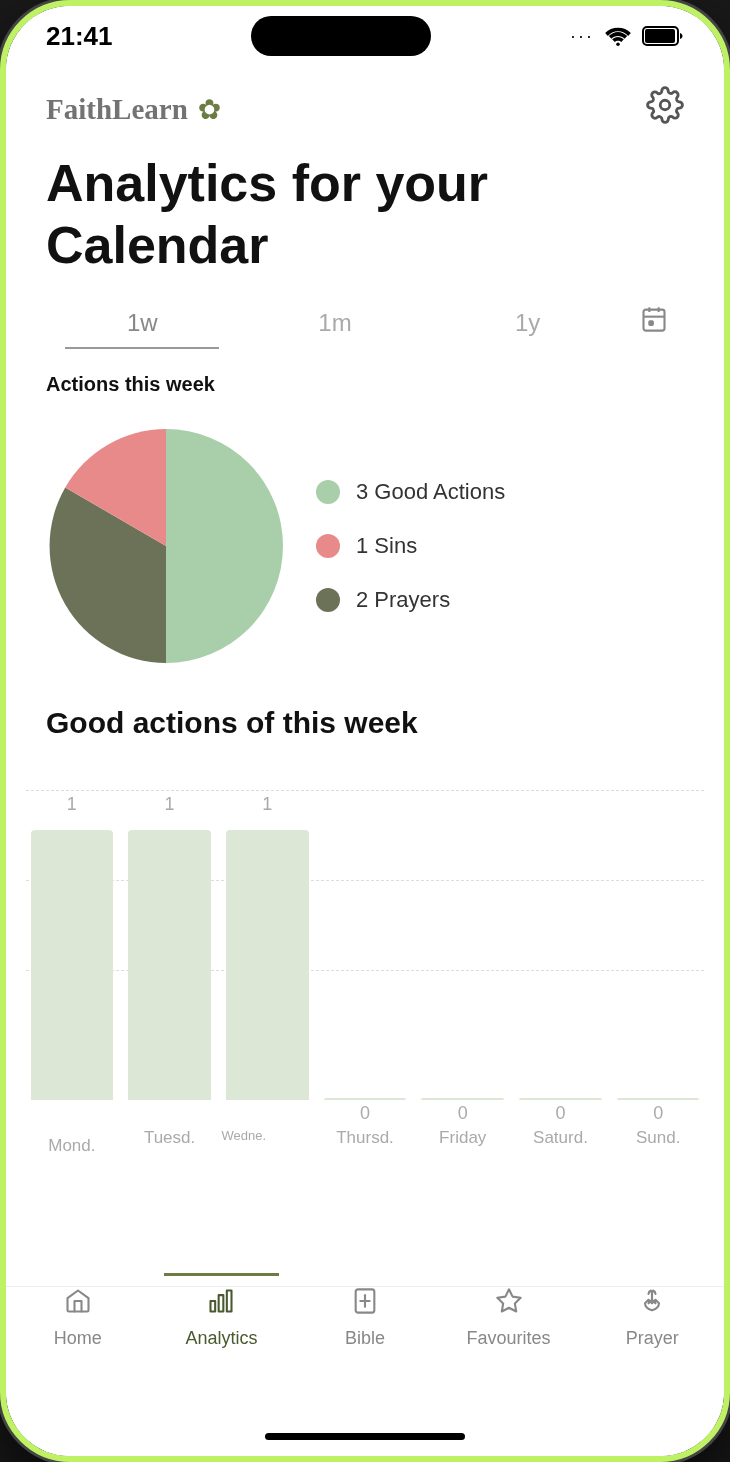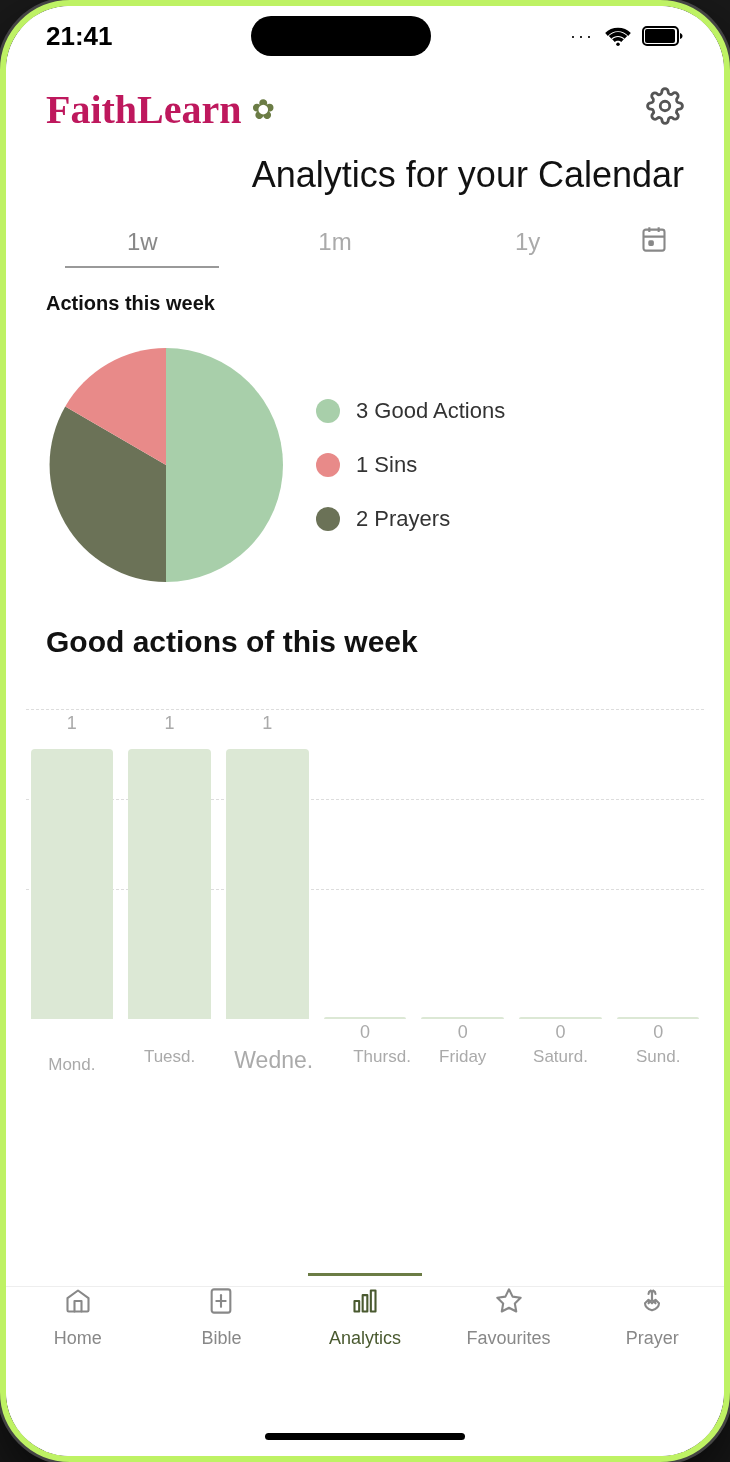--- a/index.html
+++ b/index.html
@@ -77,42 +77,41 @@
       justify-content: space-between;
       padding: 20px 40px 10px;
       flex-shrink: 0;
     }
     .app-logo {
       display: flex;
       align-items: center;
       gap: 10px;
     }
     .app-logo-text {
-      font-size: 40px;
+      font-size: 29px;
       font-weight: 700;
-      color: #be185d;
+      color: #737373;
       font-family: Georgia, serif;
     }
     .logo-flower {
       font-size: 28px;
       color: #6b7c45;
     }
     .settings-icon {
       font-size: 34px;
       color: #555;
     }
     
     .page-title {
       padding: 10px 40px 0;
-      font-size: 36px;
-      font-weight: 400;
+      font-size: 52px;
+      font-weight: 700;
       color: #111;
       line-height: 1.2;
       flex-shrink: 0;
-      text-align: right;
     }
     
     .time-tabs {
       display: flex;
       align-items: center;
       padding: 20px 40px 0;
       gap: 0;
       flex-shrink: 0;
     }
     .time-tab {
@@ -434,61 +433,61 @@
 
           <div style="flex:1;display:flex;flex-direction:column;align-items:center;height:100%;justify-content:flex-end;position:relative;">
             <span style="position:absolute;bottom:0;font-size:18px;color:#aaa;transform:translateY(24px);">0</span>
             <div style="width:90%;height:2px;background:#dce8d5;border-radius:4px 4px 0 0;"></div>
           </div>
         </div>
 
         <div style="display:flex;gap:6px;padding-top:28px;">
           <div style="flex:1;text-align:center;font-size:17px;color:#aaa;overflow:hidden;margin-top:8px;">Mond.</div>
           <div style="flex:1;text-align:center;font-size:17px;color:#aaa;overflow:hidden;">Tuesd.</div>
-          <div style="flex:1;text-align:right;font-size:23px;color:#aaa;overflow:hidden;">Wedne.</div>
-          <div style="flex:1;text-align:right;font-size:17px;color:#aaa;overflow:hidden;">Thursd.</div>
+          <div style="flex:1;text-align:left;font-size:13px;color:#aaa;overflow:hidden;">Wedne.</div>
+          <div style="flex:1;text-align:center;font-size:17px;color:#aaa;overflow:hidden;">Thursd.</div>
           <div style="flex:1;text-align:center;font-size:17px;color:#aaa;overflow:hidden;">Friday</div>
           <div style="flex:1;text-align:center;font-size:17px;color:#aaa;overflow:hidden;">Saturd.</div>
           <div style="flex:1;text-align:center;font-size:17px;color:#aaa;overflow:hidden;">Sund.</div>
         </div>
       </div>
 
       <div style="height:30px;"></div>
     </div>
 
     <div class="bottom-nav">
       <div class="nav-item">
         <div class="nav-icon">
           <svg width="30" height="28" viewBox="0 0 24 24" fill="none" stroke="#888" stroke-width="1.8" stroke-linecap="round" stroke-linejoin="round">
             <path d="M3 9.5L12 3l9 6.5V20a1 1 0 0 1-1 1H4a1 1 0 0 1-1-1V9.5z"></path>
             <polyline points="9 21 9 12 15 12 15 21"></polyline>
           </svg>
         </div>
         <span class="nav-label">Home</span>
       </div>
+      <div class="nav-item active">
+        <div class="nav-icon">
+          <svg width="30" height="28" viewBox="0 0 24 24" fill="none" stroke="#4a5a30" stroke-width="1.8" stroke-linecap="round" stroke-linejoin="round">
+            <rect x="3" y="12" width="4" height="9"></rect>
+            <rect x="10" y="7" width="4" height="14"></rect>
+            <rect x="17" y="3" width="4" height="18"></rect>
+          </svg>
+        </div>
+        <span class="nav-label">Analytics</span>
+      </div>
       <div class="nav-item">
         <div class="nav-icon">
           <svg width="30" height="28" viewBox="0 0 24 24" fill="none" stroke="#888" stroke-width="1.8" stroke-linecap="round" stroke-linejoin="round">
             <rect x="4" y="2" width="16" height="20" rx="2"></rect>
             <line x1="12" y1="7" x2="12" y2="17"></line>
             <line x1="8" y1="12" x2="16" y2="12"></line>
           </svg>
         </div>
         <span class="nav-label">Bible</span>
       </div>
-      <div class="nav-item active">
-        <div class="nav-icon">
-          <svg width="30" height="28" viewBox="0 0 24 24" fill="none" stroke="#4a5a30" stroke-width="1.8" stroke-linecap="round" stroke-linejoin="round">
-            <rect x="3" y="12" width="4" height="9"></rect>
-            <rect x="10" y="7" width="4" height="14"></rect>
-            <rect x="17" y="3" width="4" height="18"></rect>
-          </svg>
-        </div>
-        <span class="nav-label">Analytics</span>
-      </div>
       <div class="nav-item">
         <div class="nav-icon">
           <svg width="30" height="28" viewBox="0 0 24 24" fill="none" stroke="#888" stroke-width="1.8" stroke-linecap="round" stroke-linejoin="round">
             <polygon points="12 2 15.09 8.26 22 9.27 17 14.14 18.18 21.02 12 17.77 5.82 21.02 7 14.14 2 9.27 8.91 8.26 12 2"></polygon>
           </svg>
         </div>
         <span class="nav-label">Favourites</span>
       </div>
       <div class="nav-item">
         <div class="nav-icon">

